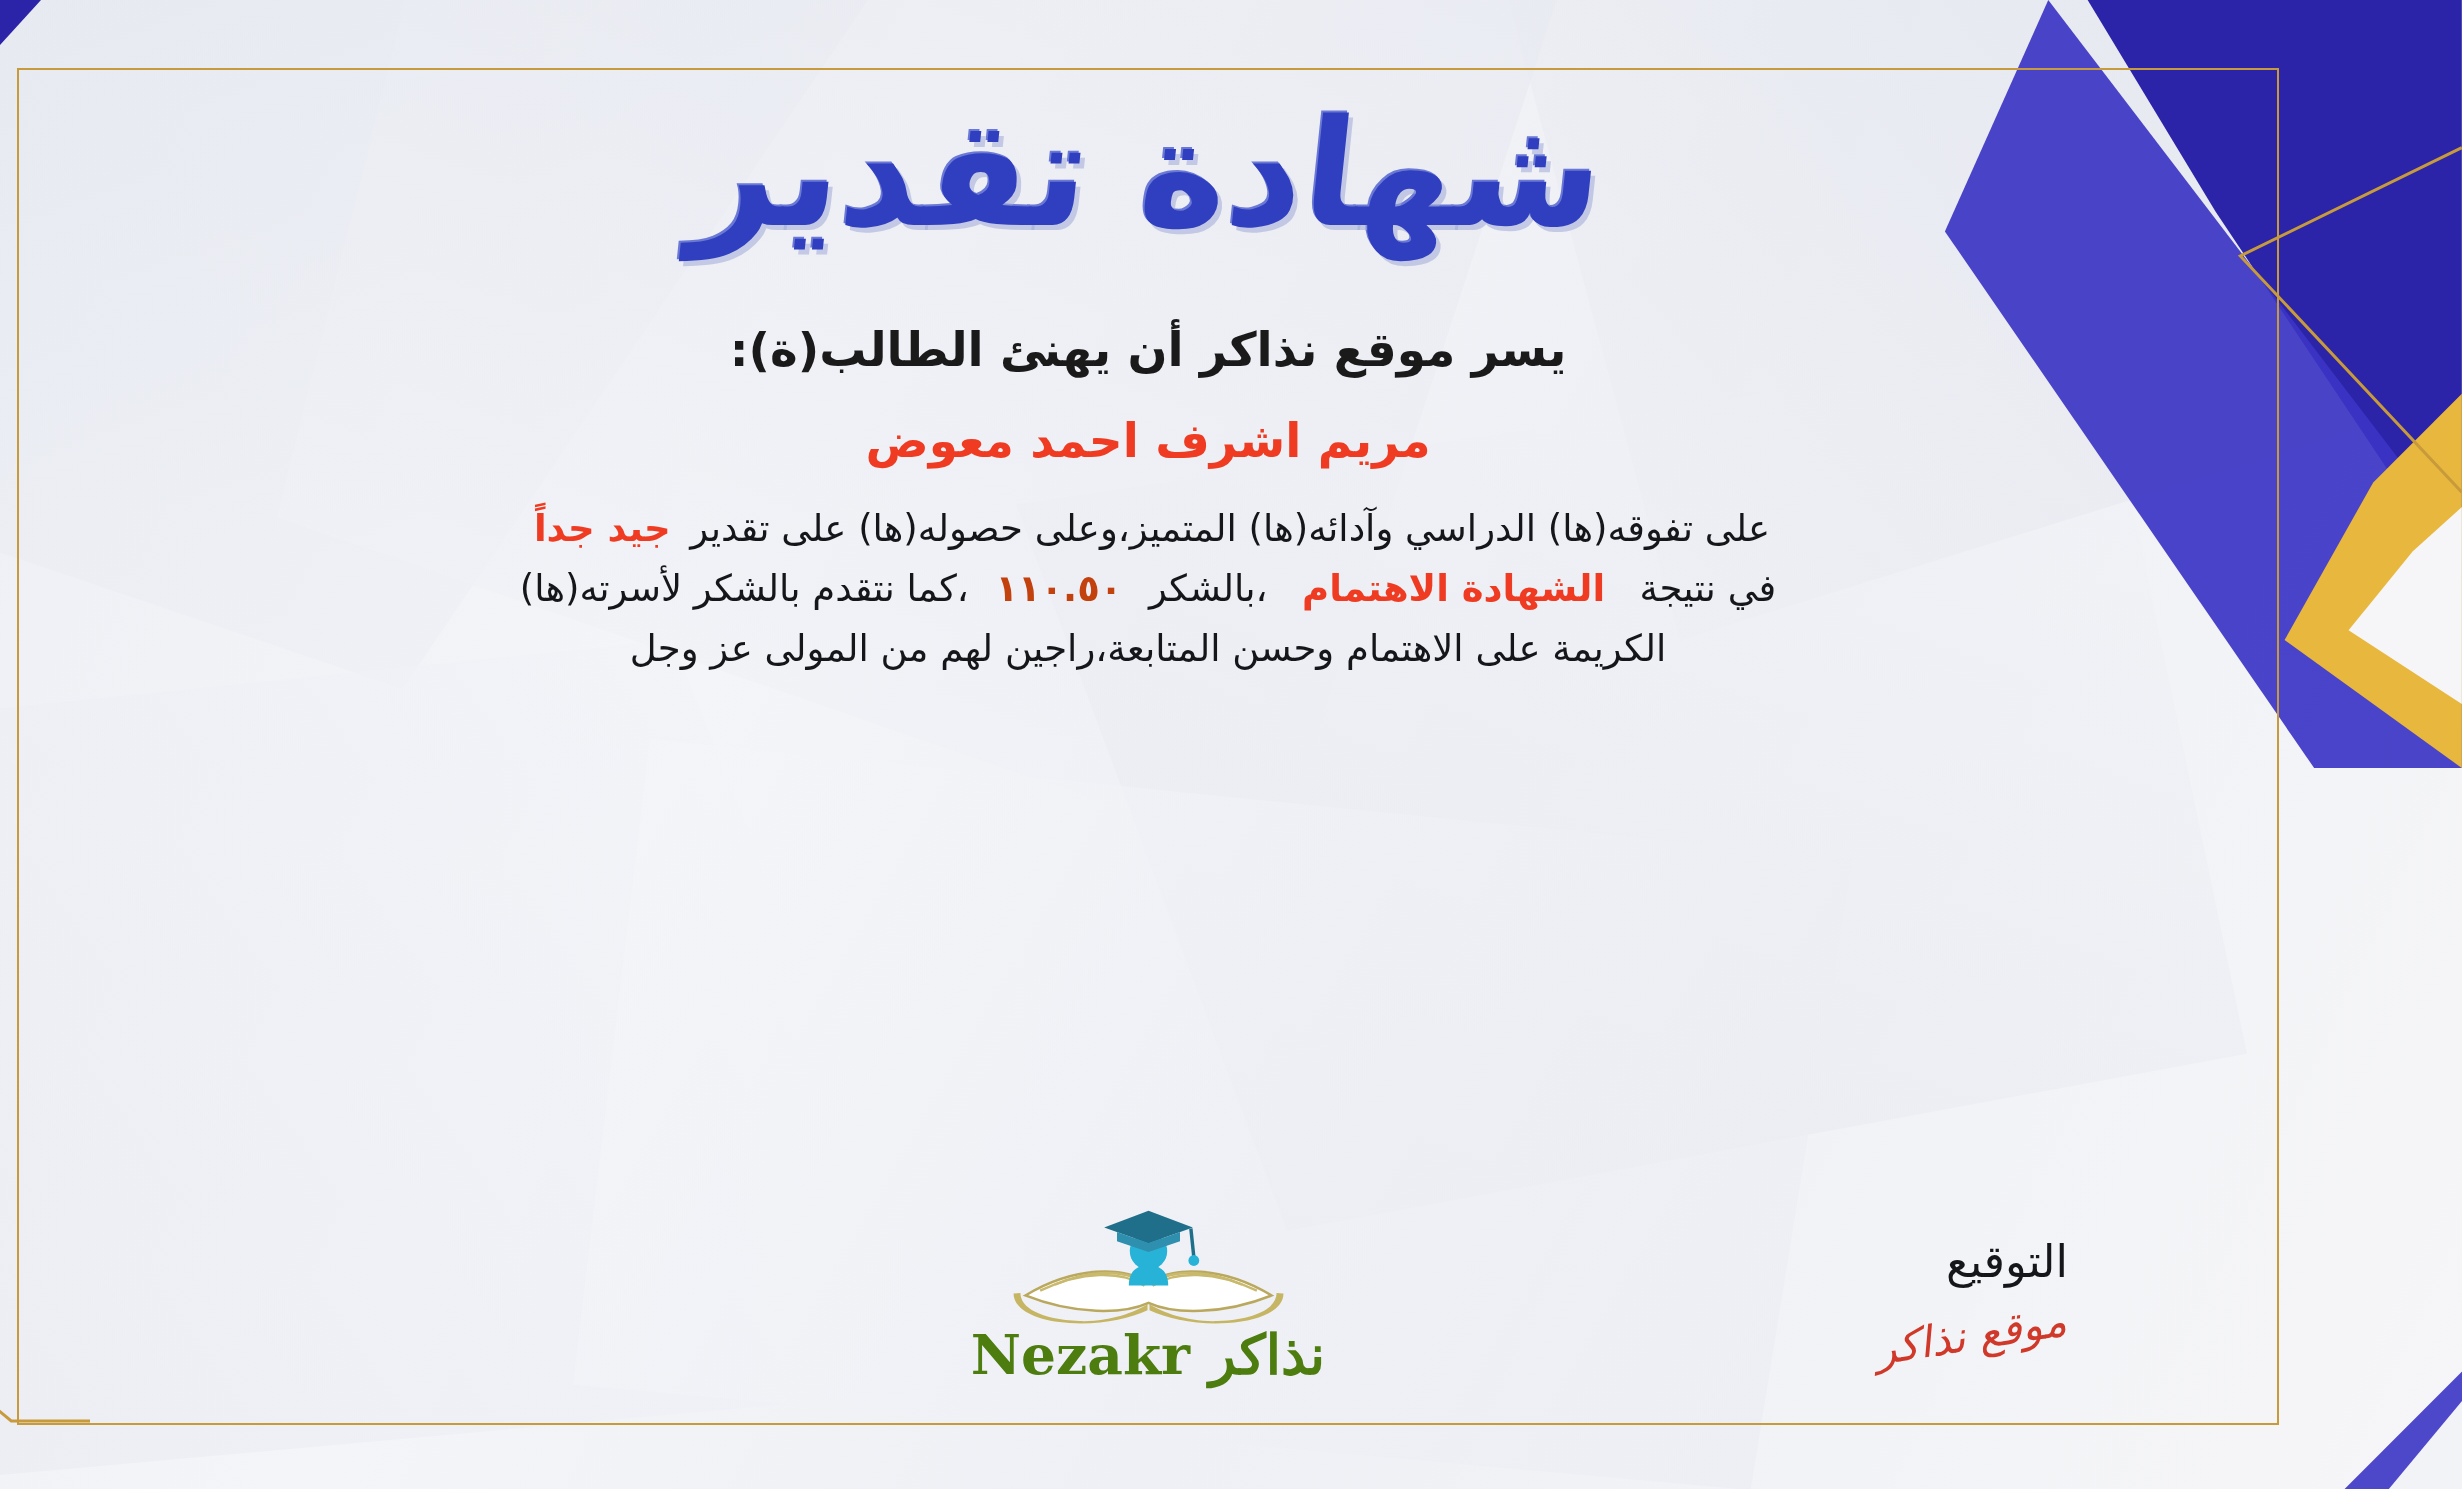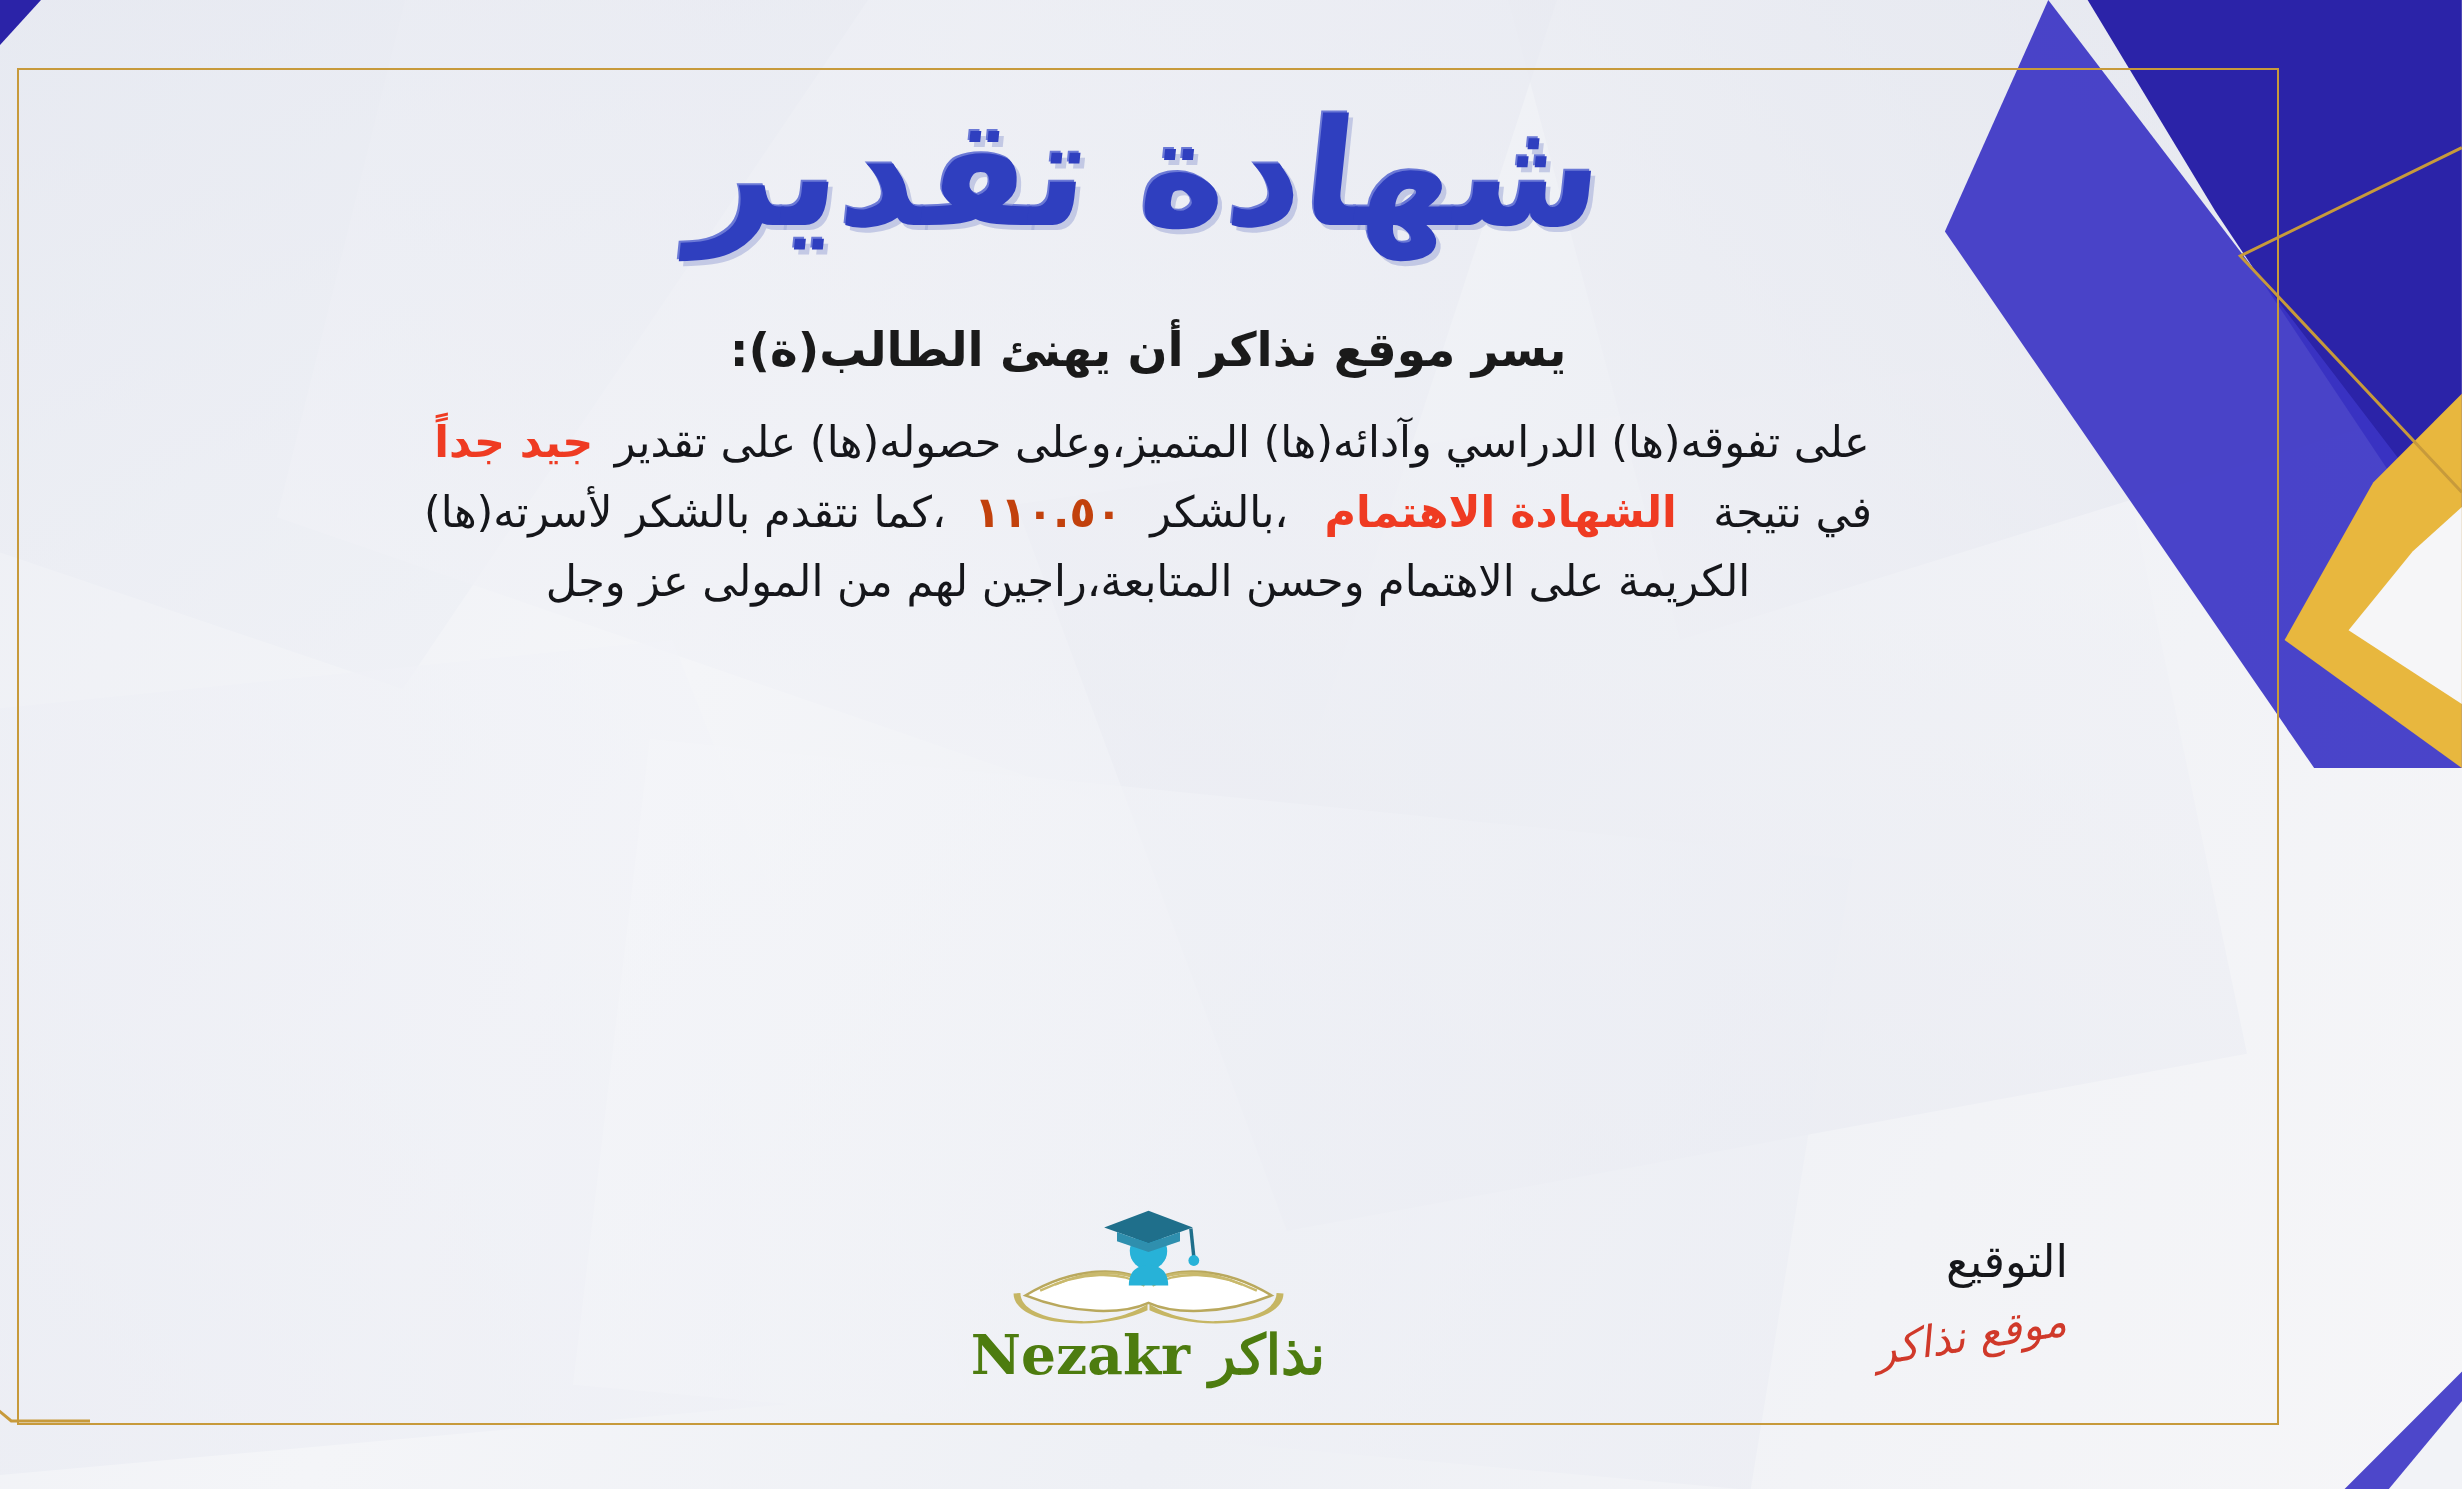--- a/index.html
+++ b/index.html
@@ -126,21 +126,21 @@
   .student-name {
     margin-top: 36px;
     font-size: 47px;
     color: #ef3b22;
     font-weight: 700;
   }
 
   .body-block {
     margin-top: 31.5px;
     width: 2127px;
-    font-size: 43px;
+    font-size: 37px;
     line-height: 1.62;
     color: #15161a;
     font-weight: 500;
     text-align: justify;
     text-align-last: center;
   }
 
   .body-block .grade {
     color: #ef3b22;
     font-weight: 700;
@@ -268,20 +268,21 @@
   </div>
 
   <div class="gold-frame"></div>
 
   <div class="content">
 
     <div class="title">شهادة تقدير</div>
 
     <div class="line-congrats">يسر موقع نذاكر أن يهنئ الطالب(ة):</div>
 
+    <div class="student-name">مريم اشرف احمد معوض</div>
 
     <div class="body-block">
       <span class="ln">
         <span>على تفوقه(ها) الدراسي وآدائه(ها) المتميز،وعلى حصوله(ها) على تقدير</span>
         <span class="grade">جيد جداً</span>
       </span>
       <span class="ln">
         <span>في نتيجة</span>
         <span class="exam">الشهادة الاهتمام</span>
         <span>،بالشكر</span>

